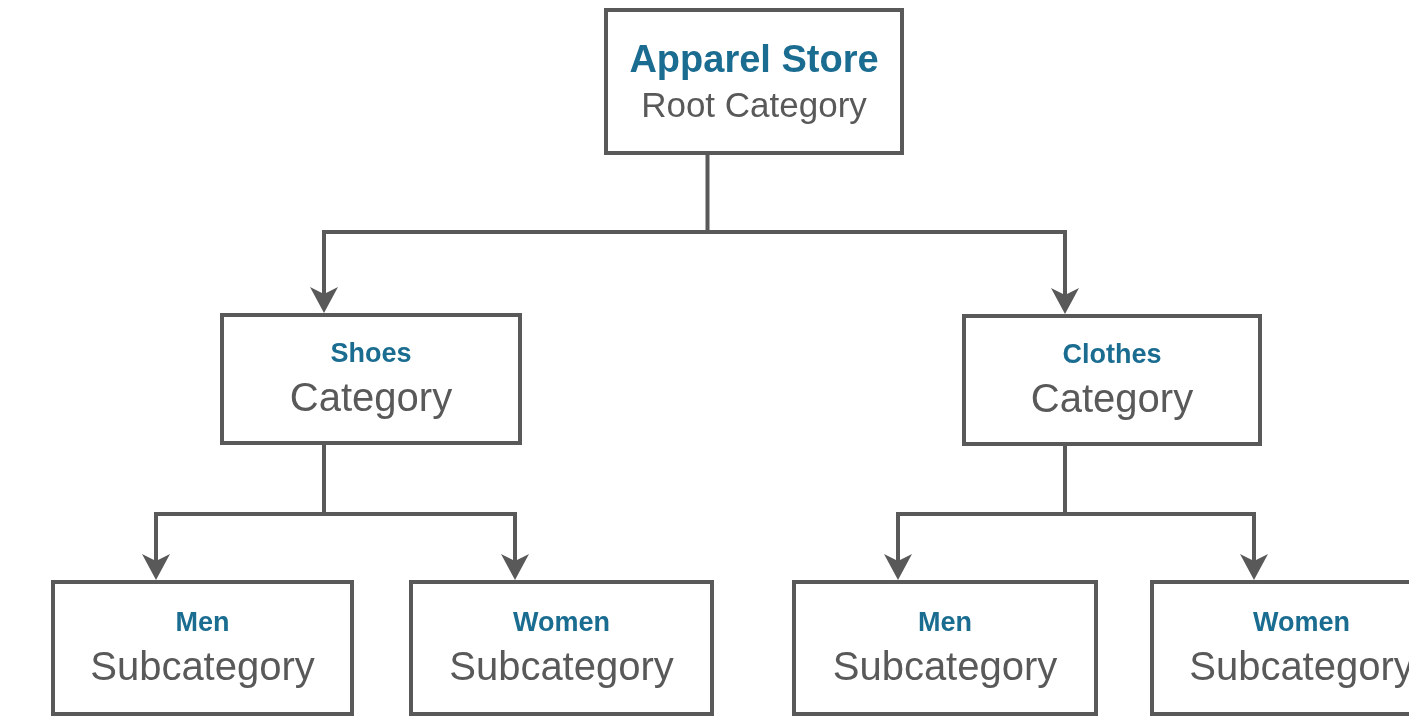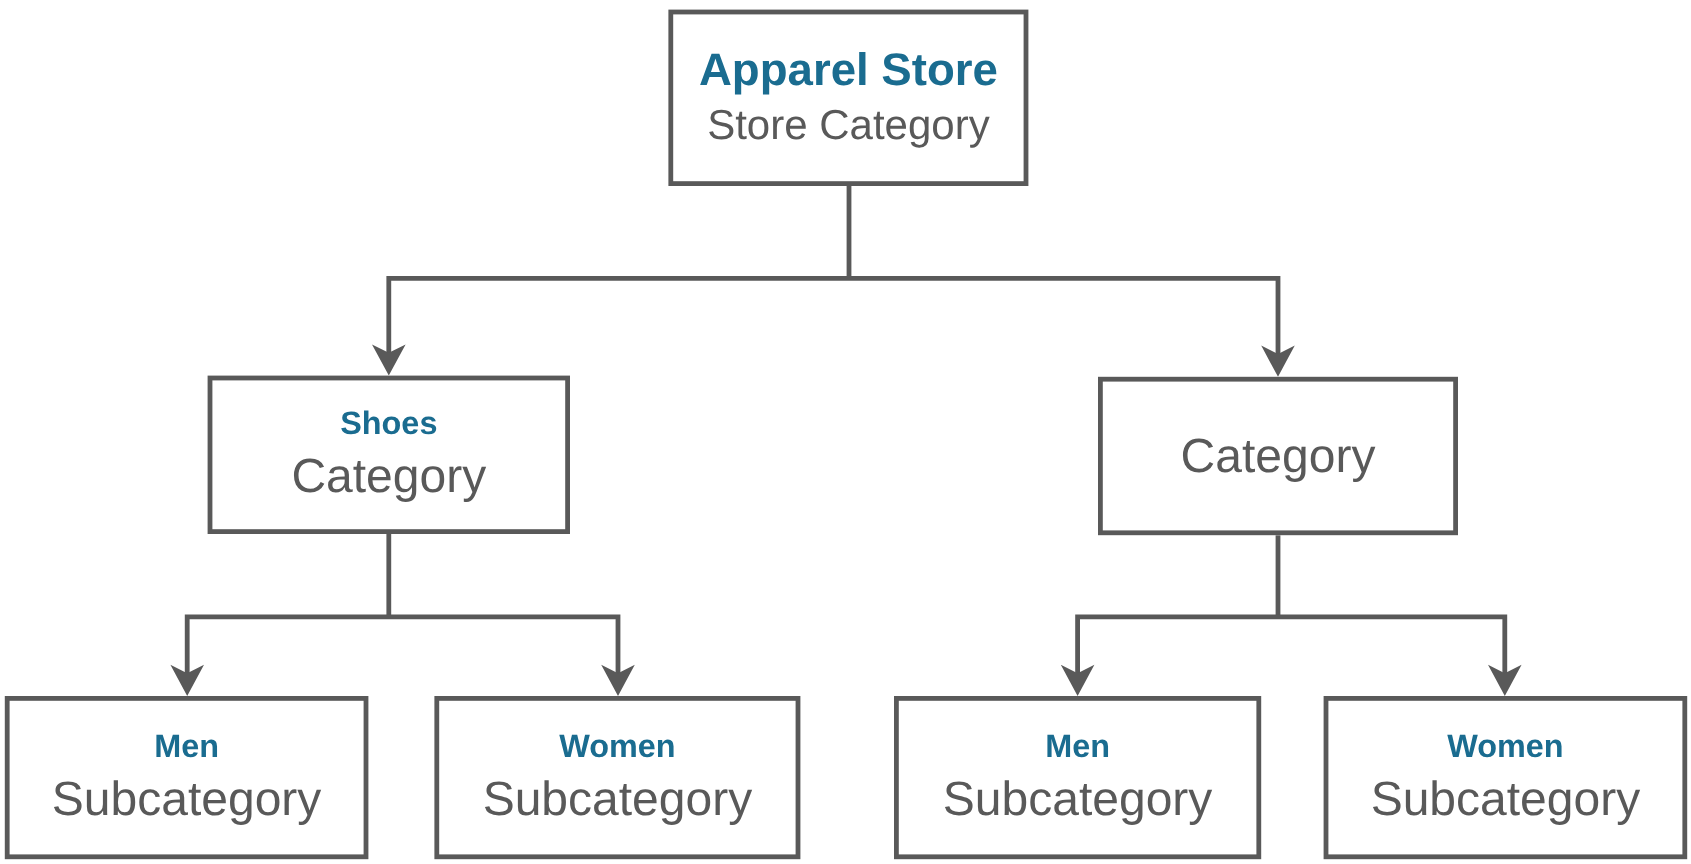--- a/index.html
+++ b/index.html
@@ -36,20 +36,21 @@
     position: absolute;
     box-sizing: border-box;
     background: var(--box-bg, #ffffff);
     border: 4px solid var(--line, #595959);
     display: flex;
     flex-direction: column;
     align-items: center;
     justify-content: center;
     text-align: center;
     gap: 4px;
+    margin-left: 47px;
   }
   .node .node-title {
     font-weight: bold;
     font-size: 27px;
     line-height: 1.15;
     color: var(--accent, #1A6C90);
   }
   .node .node-subtitle {
     font-size: 40px;
     line-height: 1.15;
@@ -76,29 +77,30 @@
     <polygon class="arrow" points="501,554 515,561 529,554 515,580"></polygon>
 
     <path class="connector" d="M1065 446 V514"></path>
     <path class="connector" d="M898 563 V514 H1254 V563"></path>
     <polygon class="arrow" points="884,554 898,561 912,554 898,580"></polygon>
     <polygon class="arrow" points="1240,554 1254,561 1268,554 1254,580"></polygon>
   </svg>
 
   <div class="node root" style="left:557px; top:8px; width:300px; height:147px;">
     <div class="node-title">Apparel Store</div>
-    <div class="node-subtitle">Store Category</div>
+    <div class="node-subtitle">Root Category</div>
   </div>
 
   <div class="node" style="left:173px; top:313px; width:302px; height:132px;">
     <div class="node-title">Shoes</div>
     <div class="node-subtitle">Category</div>
   </div>
 
   <div class="node" style="left:915px; top:314px; width:300px; height:132px;">
+    <div class="node-title">Clothes</div>
     <div class="node-subtitle">Category</div>
   </div>
 
   <div class="node" style="left:4px; top:580px; width:303px; height:136px;">
     <div class="node-title">Men</div>
     <div class="node-subtitle">Subcategory</div>
   </div>
 
   <div class="node" style="left:362px; top:580px; width:305px; height:136px;">
     <div class="node-title">Women</div>

